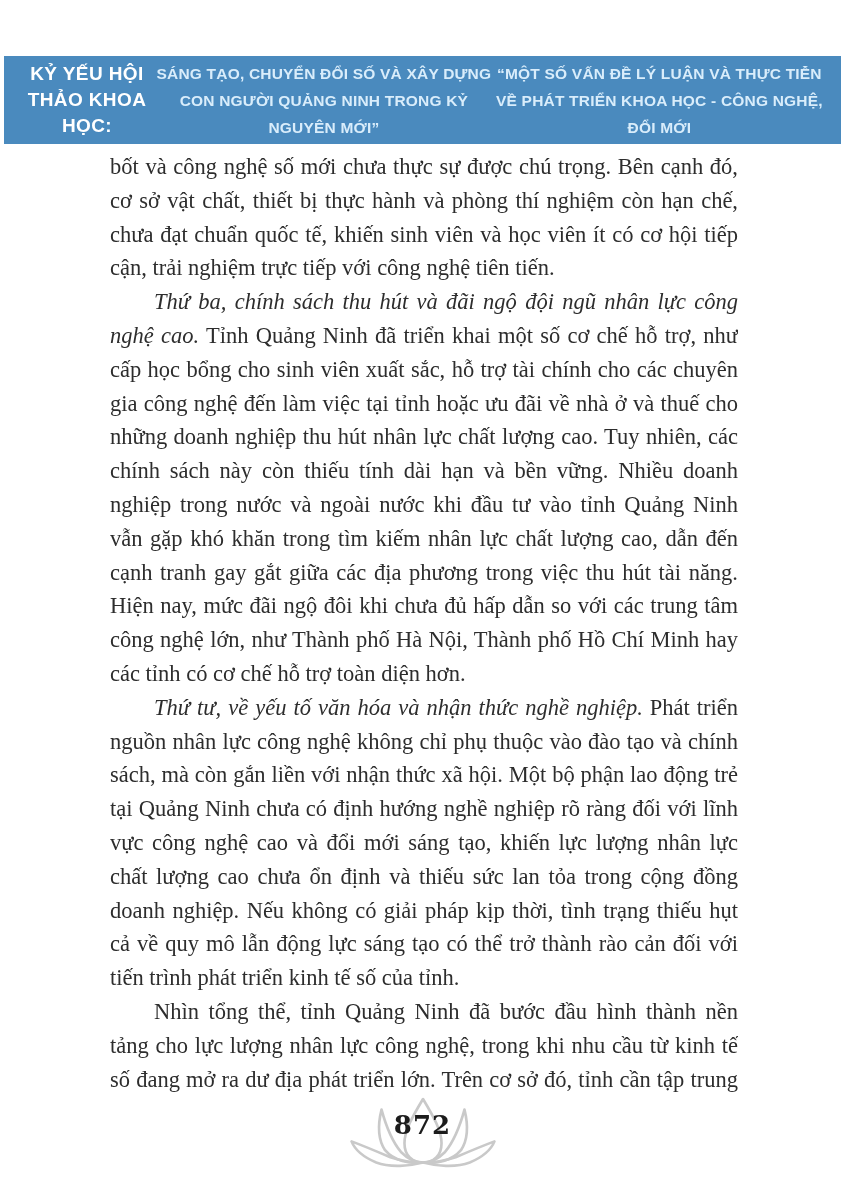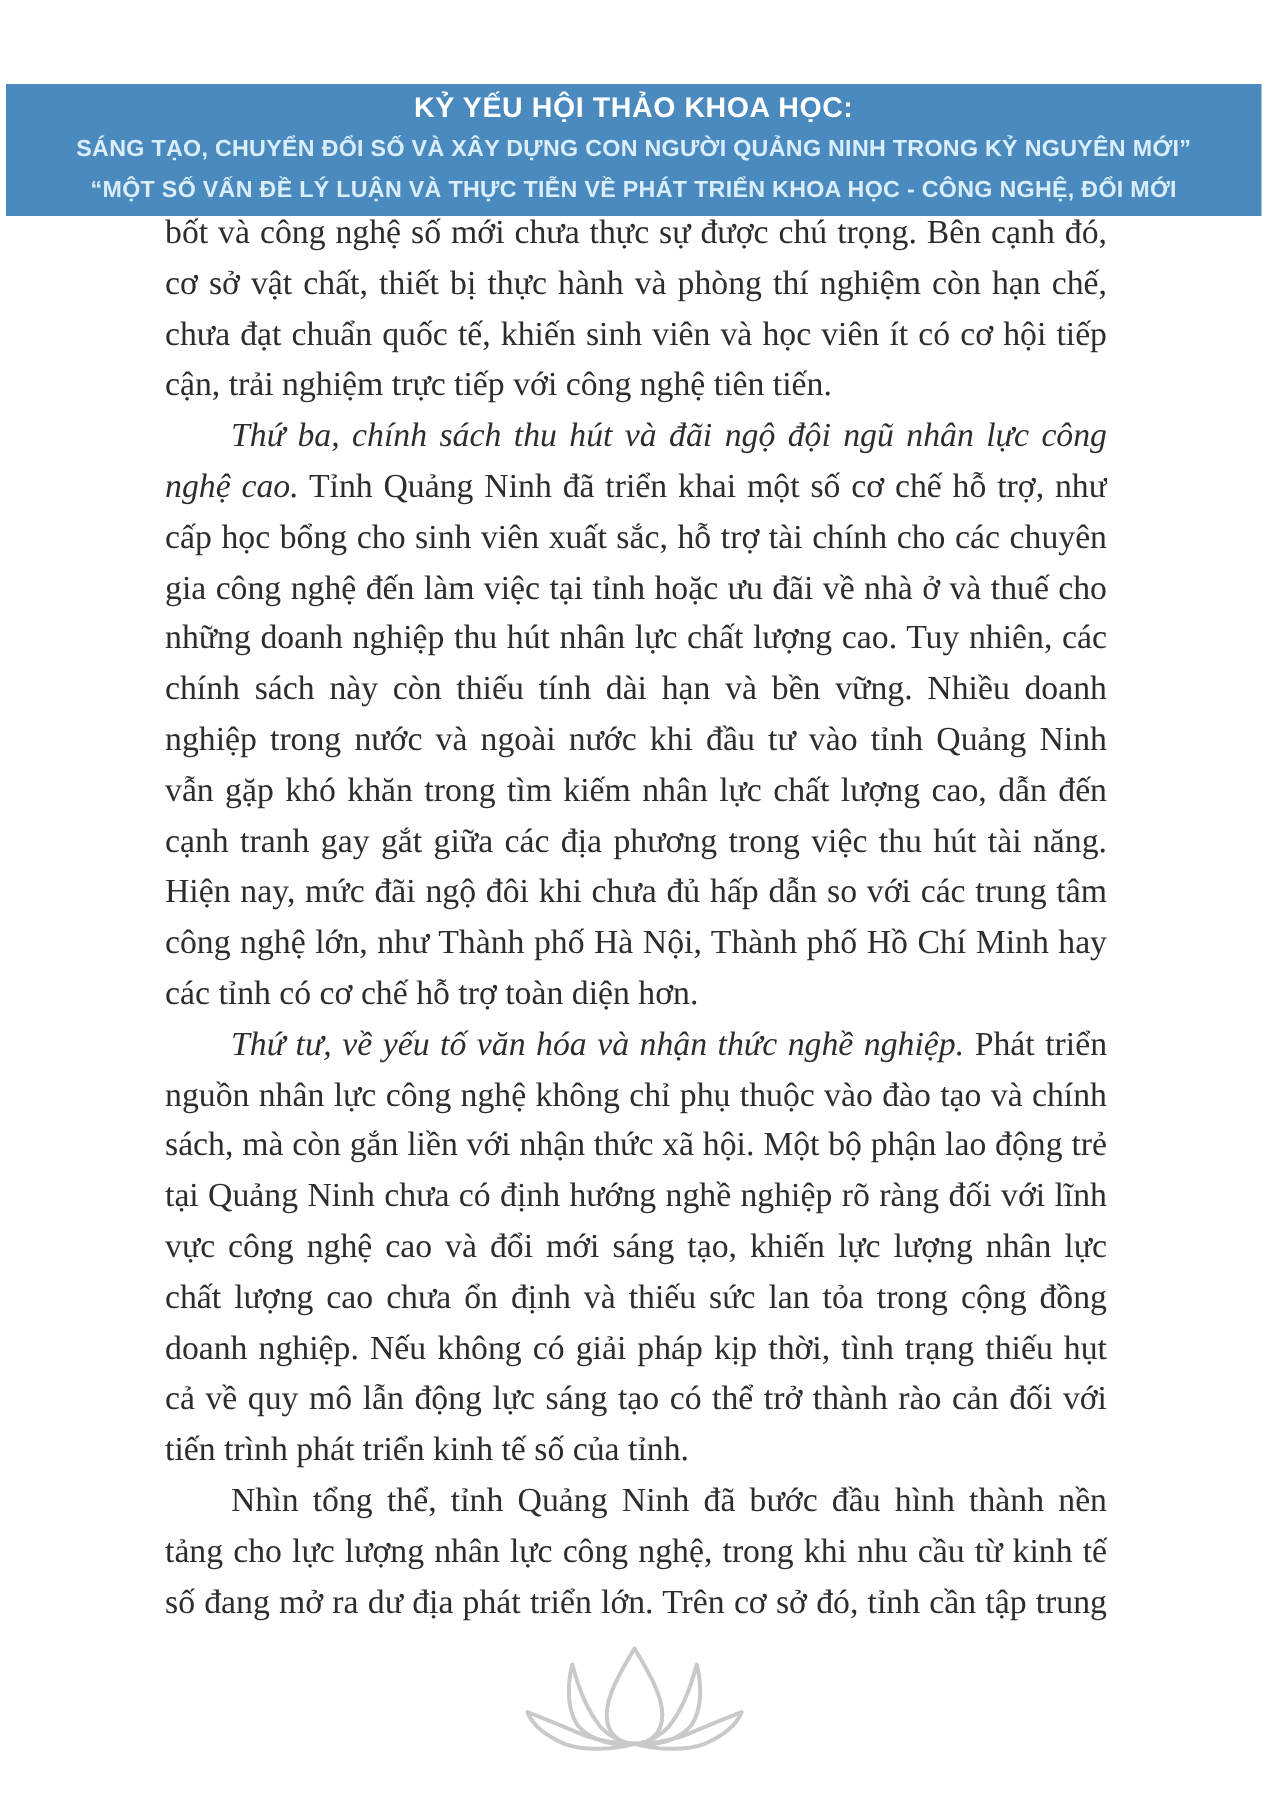--- a/index.html
+++ b/index.html
@@ -13,21 +13,21 @@
   }
   .banner {
     position: absolute;
     left: 4px;
     right: 4px;
     top: 56px;
     height: 88px;
     background: #4a8abe;
     box-sizing: border-box;
     display: flex;
-    flex-direction: column;
+    flex-direction: row;
     justify-content: center;
     align-items: center;
     padding: 4px 16px;
     text-align: center;
   }
   .banner-title {
     font-family: "Liberation Sans", sans-serif;
     font-weight: bold;
     font-size: 19px;
     line-height: 26px;
@@ -38,21 +38,21 @@
     font-family: "Liberation Sans", sans-serif;
     font-weight: bold;
     font-size: 15.5px;
     line-height: 27px;
     color: #d9edfb;
     letter-spacing: 0.2px;
   }
   .body-text {
     position: absolute;
     left: 110px;
-    top: 138px;
+    top: 150px;
     width: 628px;
     height: 944px;
     overflow: hidden;
     font-family: "Liberation Serif", "DejaVu Serif", serif;
     font-size: 22.5px;
     line-height: 33.8px;
     color: #2d2d2d;
     text-align: justify;
   }
   .body-text p { margin: 0; text-indent: 44px; }
@@ -108,15 +108,16 @@
       <svg width="150" height="78" viewBox="0 0 170 85" xmlns="http://www.w3.org/2000/svg">
         <g fill="none" stroke="#c9c9c9" stroke-width="3" stroke-linejoin="round">
           <path d="M85,4 C73,24 64,40 64,54 C64,68 73,76 85,76 C97,76 106,68 106,54 C106,40 97,24 85,4 Z"></path>
           <path d="M38,16 C44,38 50,52 60,64 C68,72 78,76 85,76 C70,78 52,74 42,62 C34,50 34,32 38,16 Z"></path>
           <path d="M132,16 C126,38 120,52 110,64 C102,72 92,76 85,76 C100,78 118,74 128,62 C136,50 136,32 132,16 Z"></path>
           <path d="M4,52 C20,58 34,64 48,70 C60,74 74,76 85,76 C70,80 48,82 32,76 C18,70 8,62 4,52 Z"></path>
           <path d="M166,52 C150,58 136,64 122,70 C110,74 96,76 85,76 C100,80 122,82 138,76 C152,70 162,62 166,52 Z"></path>
         </g>
       </svg>
     </span>
+    <div class="page-number">872</div>
   </div>
 
 </div>
 
 </body></html>

